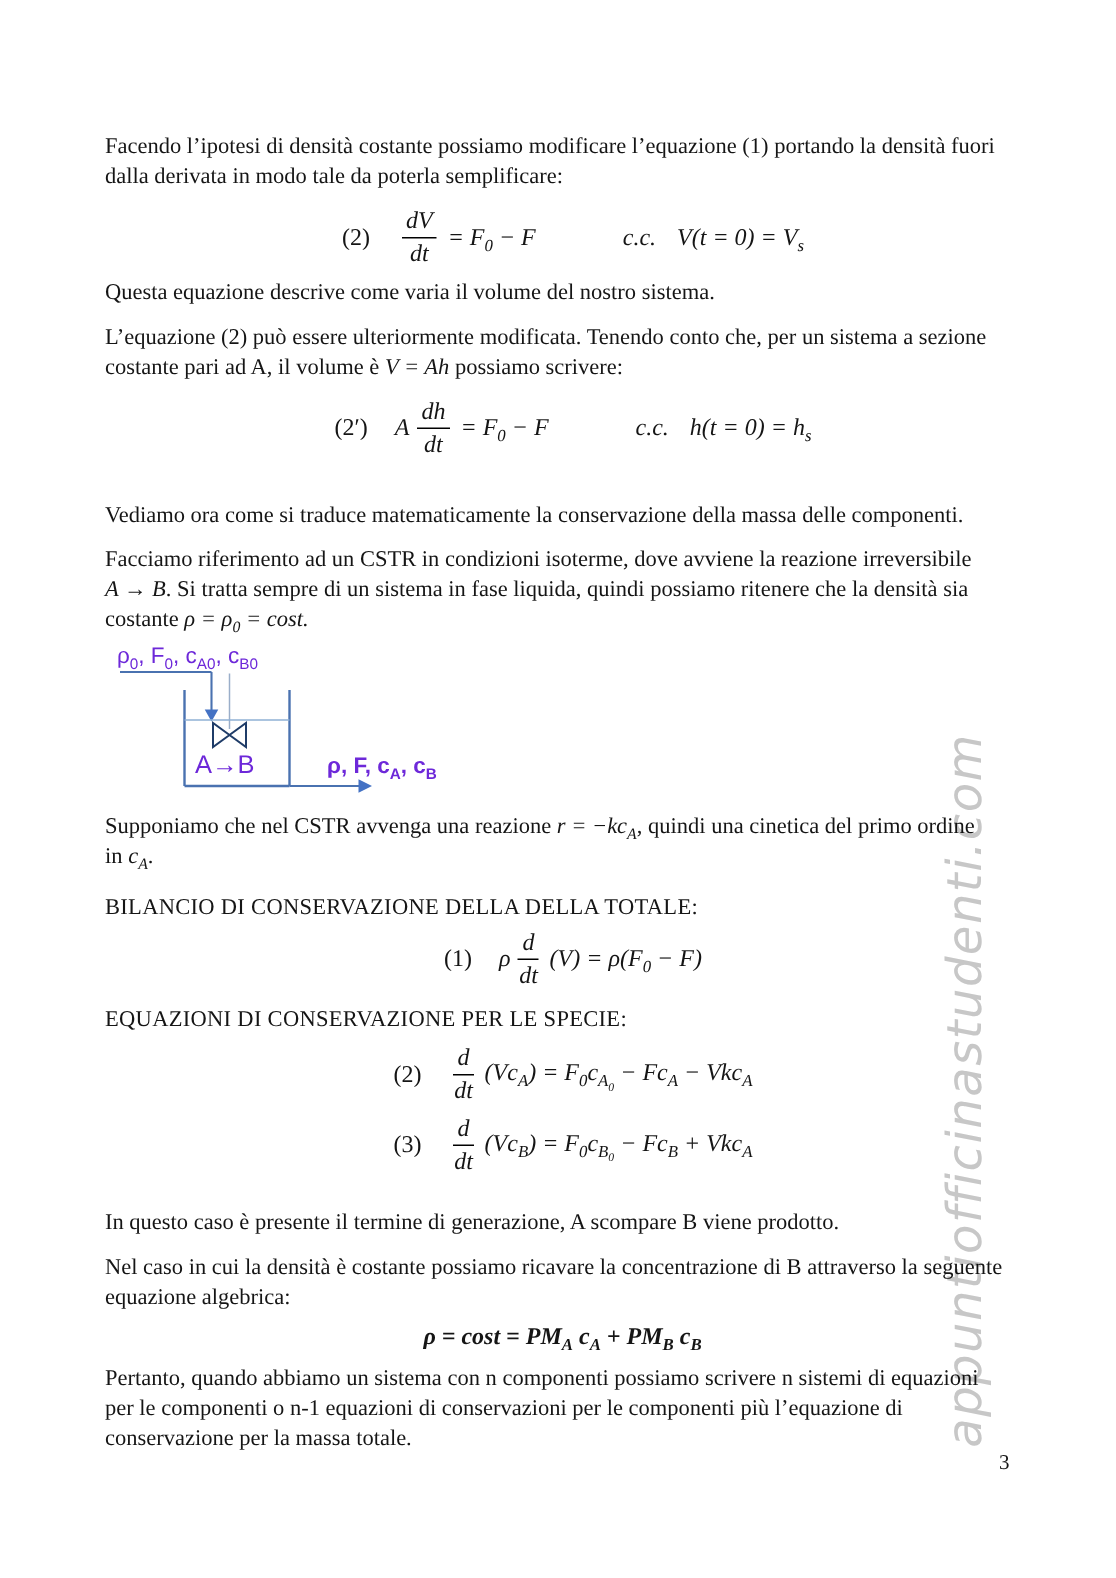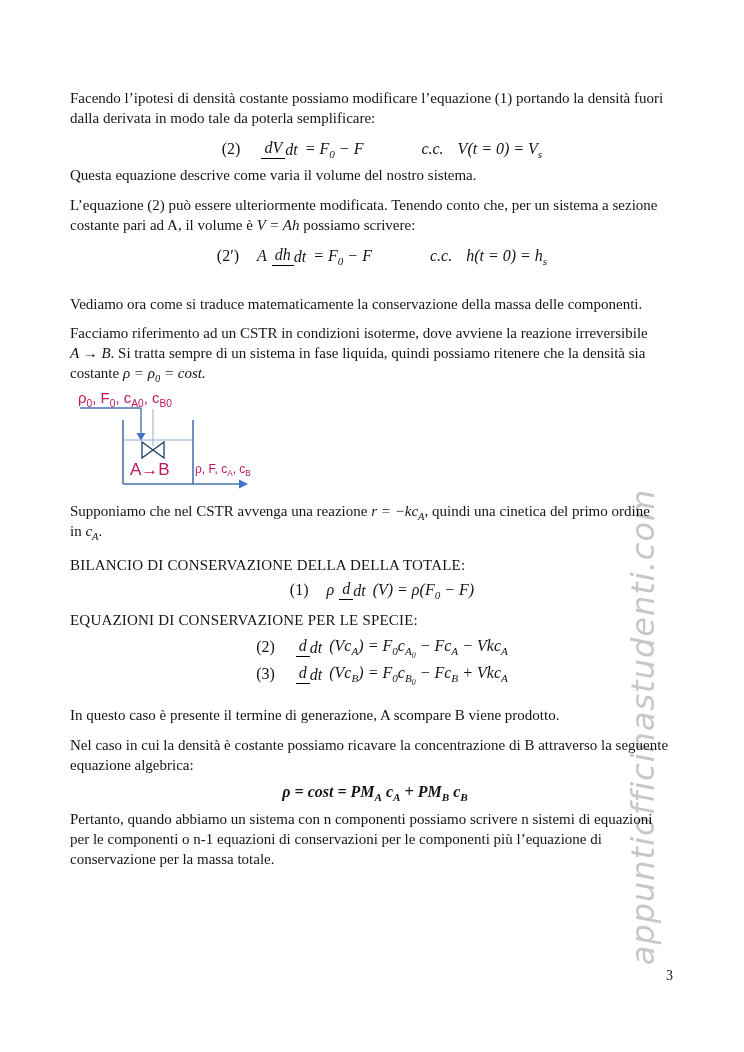--- a/index.html
+++ b/index.html
@@ -8,21 +8,21 @@
   .content{position:absolute;left:70px;top:88px;width:610px;z-index:1;}
   p{margin:0;font-size:15px;line-height:20px;white-space:nowrap;}
   .m{font-style:italic;}
   sub{font-size:70%;line-height:0;}
   .heading{letter-spacing:0.2px;}
   
   .eq{display:flex;justify-content:center;align-items:center;font-size:16px;
       font-style:italic;padding-left:14px;}
   .eqnum{font-style:normal;margin-right:18px;}
   .eqpre{margin-right:2px;}
-  .frac{display:inline-flex;align-items:center;margin:0 3px;}
+  .frac{display:inline-flex;flex-direction:column;align-items:center;margin:0 3px;}
   .fnum{display:block;border-bottom:1px solid #000;padding:0 3px 1px;line-height:19px;}
   .fden{display:block;padding-top:1px;line-height:19px;}
   .rhs{margin-left:4px;white-space:nowrap;}
   .ccgap{width:58px;}
   .cc{margin-right:14px;}
   .cond{white-space:nowrap;}
   .eq-plain{font-size:16px;font-style:italic;text-align:center;line-height:22px;}
   
   .b-eq2a{margin:10px 0 0;}
   .b-p2{margin-top:6px;}
@@ -37,26 +37,26 @@
   .b-h2{margin-top:10px;}
   .b-eq2b{margin-top:6px;}
   .b-eq3{margin-top:6px;}
   .b-p7{margin-top:21px;font-family:Liberation Serif, serif;}
   .b-p8{margin-top:10px;font-family:Liberation Serif, serif;}
   .b-eqalg{margin-top:6px;font-weight:bold;}
   .b-p9{margin-top:6px;}
   
   .diagram{position:relative;height:108px;}
   .diagram svg{position:absolute;left:0;top:0;}
-  .dlabel{position:absolute;font-family:"Liberation Sans",sans-serif;color:#be185d;
+  .dlabel{position:absolute;font-family:"Liberation Sans",sans-serif;color:#6d28d9;
           white-space:nowrap;}
   .dlabel sub{font-size:68%;}
   .inlet-label{left:8px;top:0;font-size:15px;}
   .reaction-label{left:60px;top:71px;font-size:17px;}
-  .outlet-label{left:125px;top:73px;font-size:12px;}
+  .outlet-label{left:148px;top:73px;font-size:15px;font-weight:bold;}
   
   .watermark{position:absolute;left:643px;top:727px;z-index:3;
              transform:translate(-50%,-50%) rotate(-90deg);white-space:nowrap;
              font-family:"DejaVu Sans",sans-serif;font-style:italic;font-size:32px;
              letter-spacing:1px;color:#c7c7c7;mix-blend-mode:multiply;pointer-events:none;}
   .page-number{position:absolute;left:666px;top:968px;font-size:14px;z-index:1;}
 </style>
 </head>
 <body>
 

